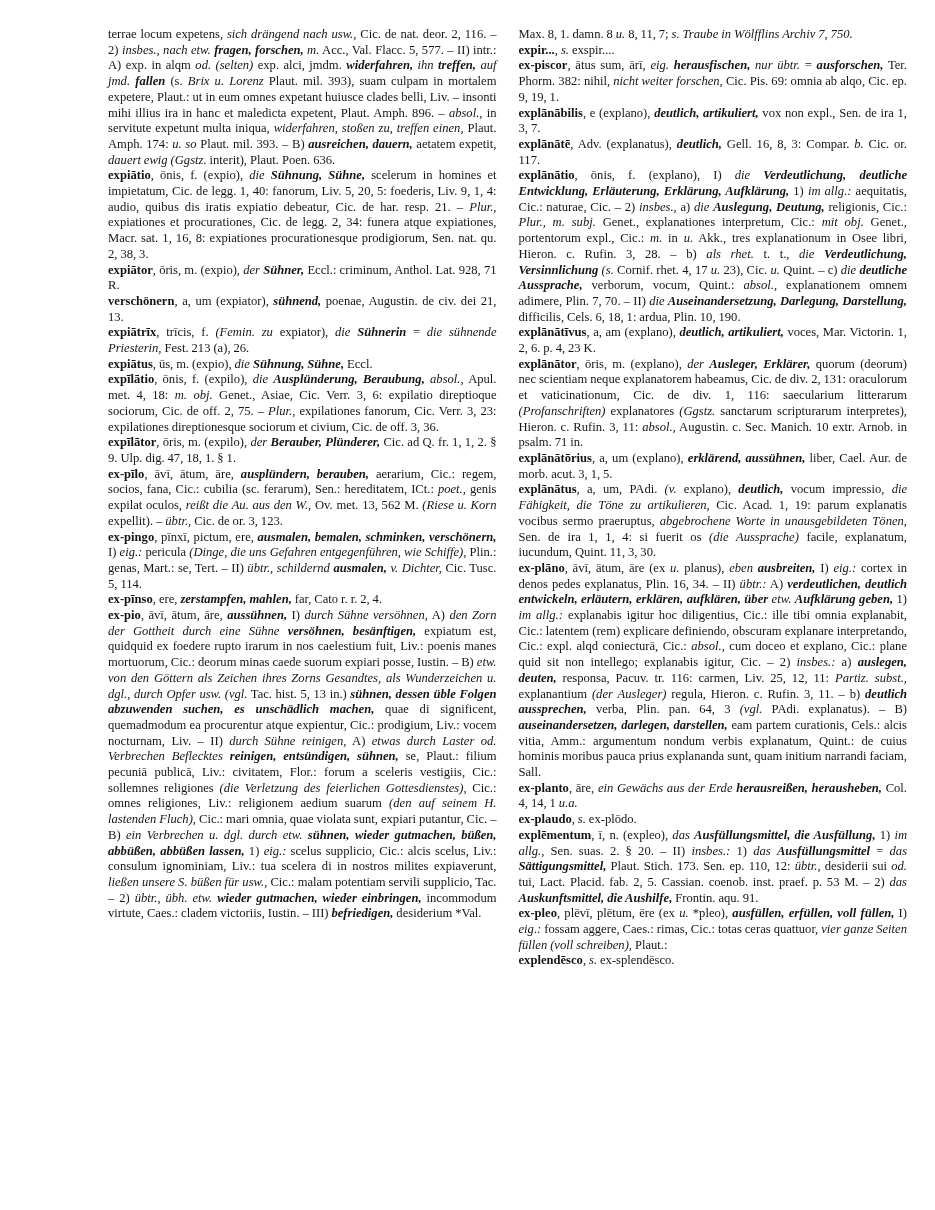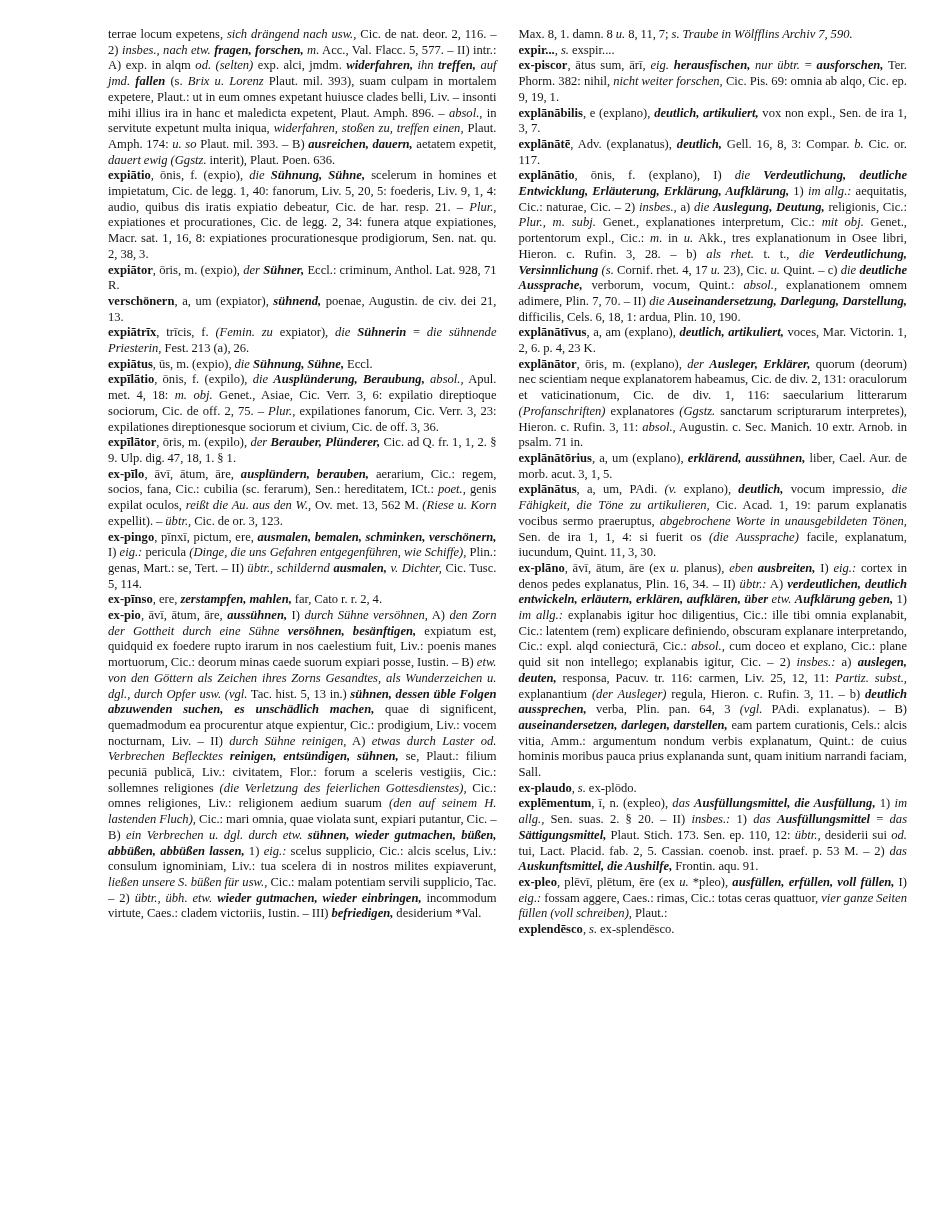--- a/index.html
+++ b/index.html
@@ -60,31 +60,32 @@
         <p class="entry"><b>expiātrīx</b>, trīcis, f. <i>(Femin. zu</i> expiator), <i>die</i> <b><i>Sühnerin</i></b> = <i>die sühnende Priesterin,</i> Fest. 213 (a), 26.</p>
         <p class="entry"><b>expiātus</b>, ūs, m. (expio), <i>die</i> <b><i>Sühnung, Sühne,</i></b> Eccl.</p>
         <p class="entry"><b>expīlātio</b>, ōnis, f. (expilo), <i>die</i> <b><i>Ausplünderung, Beraubung,</i></b> <i>absol.,</i> Apul. met. 4, 18: <i>m. obj.</i> Genet., Asiae, Cic. Verr. 3, 6: expilatio direptioque sociorum, Cic. de off. 2, 75. – <i>Plur.,</i> expilationes fanorum, Cic. Verr. 3, 23: expilationes direptionesque sociorum et civium, Cic. de off. 3, 36.</p>
         <p class="entry"><b>expīlātor</b>, ōris, m. (expilo), <i>der</i> <b><i>Berauber, Plünderer,</i></b> Cic. ad Q. fr. 1, 1, 2. § 9. Ulp. dig. 47, 18, 1. § 1.</p>
         <p class="entry"><b>ex-pīlo</b>, āvī, ātum, āre, <b><i>ausplündern, berauben,</i></b> aerarium, Cic.: regem, socios, fana, Cic.: cubilia (sc. ferarum), Sen.: hereditatem, ICt.: <i>poet.,</i> genis expilat oculos, <i>reißt die Au. aus den W.,</i> Ov. met. 13, 562 M. <i>(Riese u. Korn</i> expellit). – <i>übtr.,</i> Cic. de or. 3, 123.</p>
         <p class="entry"><b>ex-pingo</b>, pīnxī, pictum, ere, <b><i>ausmalen, bemalen, schminken, verschönern,</i></b> I) <i>eig.:</i> pericula <i>(Dinge, die uns Gefahren entgegenführen, wie Schiffe),</i> Plin.: genas, Mart.: se, Tert. – II) <i>übtr., schildernd</i> <b><i>ausmalen,</i></b> <i>v. Dichter,</i> Cic. Tusc. 5, 114.</p>
         <p class="entry"><b>ex-pīnso</b>, ere, <b><i>zerstampfen, mahlen,</i></b> far, Cato r. r. 2, 4.</p>
         <p class="entry"><b>ex-pio</b>, āvī, ātum, āre, <b><i>aussühnen,</i></b> I) <i>durch Sühne versöhnen,</i> A) <i>den Zorn der Gottheit durch eine Sühne</i> <b><i>versöhnen, besänftigen,</i></b> expiatum est, quidquid ex foedere rupto irarum in nos caelestium fuit, Liv.: poenis manes mortuorum, Cic.: deorum minas caede suorum expiari posse, Iustin. – B) <i>etw. von den Göttern als Zeichen ihres Zorns Gesandtes, als Wunderzeichen u. dgl., durch Opfer usw. (vgl.</i> Tac. hist. 5, 13 in.) <b><i>sühnen, dessen üble Folgen abzuwenden suchen, es unschädlich machen,</i></b> quae di significent, quemadmodum ea procurentur atque expientur, Cic.: prodigium, Liv.: vocem nocturnam, Liv. – II) <i>durch Sühne reinigen,</i> A) <i>etwas durch Laster od. Verbrechen Beflecktes</i> <b><i>reinigen, entsündigen, sühnen,</i></b> se, Plaut.: filium pecuniā publicā, Liv.: civitatem, Flor.: forum a sceleris vestigiis, Cic.: sollemnes religiones <i>(die Verletzung des feierlichen Gottesdienstes),</i> Cic.: omnes religiones, Liv.: religionem aedium suarum <i>(den auf seinem H. lastenden Fluch),</i> Cic.: mari omnia, quae violata sunt, expiari putantur, Cic. – B) <i>ein Verbrechen u. dgl. durch etw.</i> <b><i>sühnen, wieder gutmachen, büßen, abbüßen, abbüßen lassen,</i></b> 1) <i>eig.:</i> scelus supplicio, Cic.: alcis scelus, Liv.: consulum ignominiam, Liv.: tua scelera di in nostros milites expiaverunt, <i>ließen unsere S. büßen für usw.,</i> Cic.: malam potentiam servili supplicio, Tac. – 2) <i>übtr., übh. etw.</i> <b><i>wieder gutmachen, wieder einbringen,</i></b> incommodum virtute, Caes.: cladem victoriis, Iustin. – III) <b><i>befriedigen,</i></b> desiderium *Val.</p>
       </div>
     <div class="col">
-        <p class="entry">Max. 8, 1. damn. 8 <i>u.</i> 8, 11, 7; <i>s. Traube in Wölfflins Archiv 7, 590.</i></p>
+        <p class="entry">Max. 8, 1. damn. 8 <i>u.</i> 8, 11, 7; <i>s. Traube in Wölfflins Archiv 7, 750.</i></p>
         <p class="entry"><b>expir...</b>, <i>s.</i> exspir....</p>
         <p class="entry"><b>ex-piscor</b>, ātus sum, ārī, <i>eig.</i> <b><i>herausfischen,</i></b> <i>nur übtr.</i> = <b><i>ausforschen,</i></b> Ter. Phorm. 382: nihil, <i>nicht weiter forschen,</i> Cic. Pis. 69: omnia ab alqo, Cic. ep. 9, 19, 1.</p>
         <p class="entry"><b>explānābilis</b>, e (explano), <b><i>deutlich, artikuliert,</i></b> vox non expl., Sen. de ira 1, 3, 7.</p>
         <p class="entry"><b>explānātē</b>, Adv. (explanatus), <b><i>deutlich,</i></b> Gell. 16, 8, 3: Compar. <i>b.</i> Cic. or. 117.</p>
         <p class="entry"><b>explānātio</b>, ōnis, f. (explano), I) <i>die</i> <b><i>Verdeutlichung, deutliche Entwicklung, Erläuterung, Erklärung, Aufklärung,</i></b> 1) <i>im allg.:</i> aequitatis, Cic.: naturae, Cic. – 2) <i>insbes.,</i> a) <i>die</i> <b><i>Auslegung, Deutung,</i></b> religionis, Cic.: <i>Plur., m. subj.</i> Genet., explanationes interpretum, Cic.: <i>mit obj.</i> Genet., portentorum expl., Cic.: <i>m.</i> in <i>u.</i> Akk., tres explanationum in Osee libri, Hieron. c. Rufin. 3, 28. – b) <i>als rhet.</i> t. t., <i>die</i> <b><i>Verdeutlichung, Versinnlichung</i></b> <i>(s.</i> Cornif. rhet. 4, 17 <i>u.</i> 23), Cic. <i>u.</i> Quint. – c) <i>die</i> <b><i>deutliche Aussprache,</i></b> verborum, vocum, Quint.: <i>absol.,</i> explanationem omnem adimere, Plin. 7, 70. – II) <i>die</i> <b><i>Auseinandersetzung, Darlegung, Darstellung,</i></b> difficilis, Cels. 6, 18, 1: ardua, Plin. 10, 190.</p>
         <p class="entry"><b>explānātīvus</b>, a, am (explano), <b><i>deutlich, artikuliert,</i></b> voces, Mar. Victorin. 1, 2, 6. p. 4, 23 K.</p>
         <p class="entry"><b>explānātor</b>, ōris, m. (explano), <i>der</i> <b><i>Ausleger, Erklärer,</i></b> quorum (deorum) nec scientiam neque explanatorem habeamus, Cic. de div. 2, 131: oraculorum et vaticinationum, Cic. de div. 1, 116: saecularium litterarum <i>(Profanschriften)</i> explanatores <i>(Ggstz.</i> sanctarum scripturarum interpretes), Hieron. c. Rufin. 3, 11: <i>absol.,</i> Augustin. c. Sec. Manich. 10 extr. Arnob. in psalm. 71 in.</p>
         <p class="entry"><b>explānātōrius</b>, a, um (explano), <b><i>erklärend, aussühnen,</i></b> liber, Cael. Aur. de morb. acut. 3, 1, 5.</p>
         <p class="entry"><b>explānātus</b>, a, um, PAdi. <i>(v.</i> explano), <b><i>deutlich,</i></b> vocum impressio, <i>die Fähigkeit, die Töne zu artikulieren,</i> Cic. Acad. 1, 19: parum explanatis vocibus sermo praeruptus, <i>abgebrochene Worte in unausgebildeten Tönen,</i> Sen. de ira 1, 1, 4: si fuerit os <i>(die Aussprache)</i> facile, explanatum, iucundum, Quint. 11, 3, 30.</p>
         <p class="entry"><b>ex-plāno</b>, āvī, ātum, āre (ex <i>u.</i> planus), <i>eben</i> <b><i>ausbreiten,</i></b> I) <i>eig.:</i> cortex in denos pedes explanatus, Plin. 16, 34. – II) <i>übtr.:</i> A) <b><i>verdeutlichen, deutlich entwickeln, erläutern, erklären, aufklären, über</i></b> <i>etw.</i> <b><i>Aufklärung geben,</i></b> 1) <i>im allg.:</i> explanabis igitur hoc diligentius, Cic.: ille tibi omnia explanabit, Cic.: latentem (rem) explicare definiendo, obscuram explanare interpretando, Cic.: expl. alqd coniecturā, Cic.: <i>absol.,</i> cum doceo et explano, Cic.: plane quid sit non intellego; explanabis igitur, Cic. – 2) <i>insbes.:</i> a) <b><i>auslegen, deuten,</i></b> responsa, Pacuv. tr. 116: carmen, Liv. 25, 12, 11: <i>Partiz. subst.,</i> explanantium <i>(der Ausleger)</i> regula, Hieron. c. Rufin. 3, 11. – b) <b><i>deutlich aussprechen,</i></b> verba, Plin. pan. 64, 3 <i>(vgl.</i> PAdi. explanatus). – B) <b><i>auseinandersetzen, darlegen, darstellen,</i></b> eam partem curationis, Cels.: alcis vitia, Amm.: argumentum nondum verbis explanatum, Quint.: de cuius hominis moribus pauca prius explananda sunt, quam initium narrandi faciam, Sall.</p>
+        <p class="entry"><b>ex-planto</b>, āre, <i>ein Gewächs aus der Erde</i> <b><i>herausreißen, herausheben,</i></b> Col. 4, 14, 1 <i>u.a.</i></p>
         <p class="entry"><b>ex-plaudo</b>, <i>s.</i> ex-plōdo.</p>
         <p class="entry"><b>explēmentum</b>, ī, n. (expleo), <i>das</i> <b><i>Ausfüllungsmittel, die Ausfüllung,</i></b> 1) <i>im allg.,</i> Sen. suas. 2. § 20. – II) <i>insbes.:</i> 1) <i>das</i> <b><i>Ausfüllungsmittel</i></b> = <i>das</i> <b><i>Sättigungsmittel,</i></b> Plaut. Stich. 173. Sen. ep. 110, 12: <i>übtr.,</i> desiderii sui <i>od.</i> tui, Lact. Placid. fab. 2, 5. Cassian. coenob. inst. praef. p. 53 M. – 2) <i>das</i> <b><i>Auskunftsmittel, die Aushilfe,</i></b> Frontin. aqu. 91.</p>
         <p class="entry"><b>ex-pleo</b>, plēvī, plētum, ēre (ex <i>u.</i> *pleo), <b><i>ausfüllen, erfüllen, voll füllen,</i></b> I) <i>eig.:</i> fossam aggere, Caes.: rimas, Cic.: totas ceras quattuor, <i>vier ganze Seiten füllen (voll schreiben),</i> Plaut.:</p>
         <p class="entry"><b>explendēsco</b>, <i>s.</i> ex-splendēsco.</p>
       </div>
   </div>
 </div>
 
 <div class="page-number">107</div>
 

